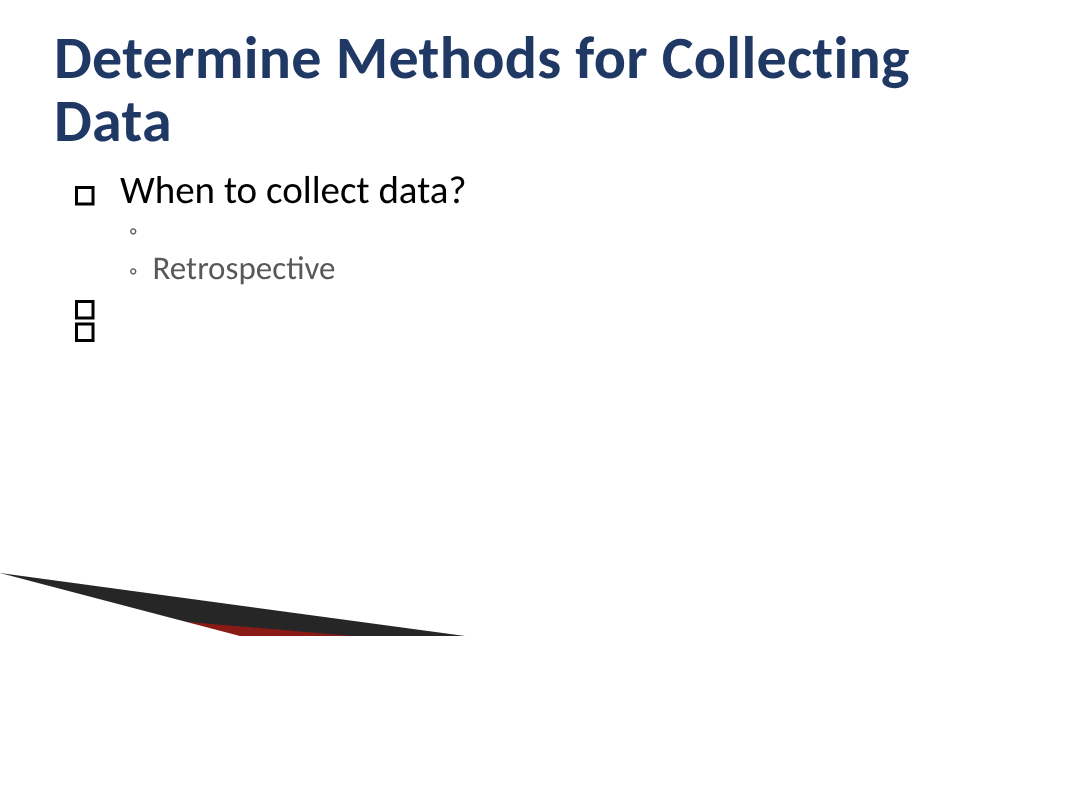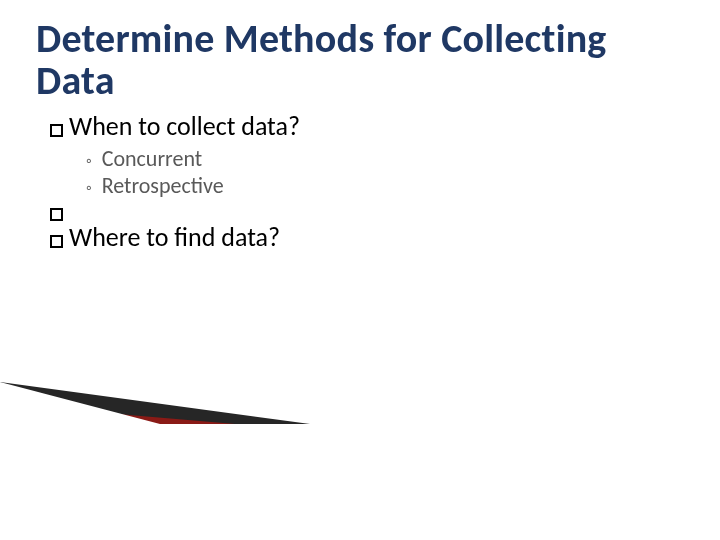--- a/index.html
+++ b/index.html
@@ -27,21 +27,21 @@
     margin: 0 0 8px 0;
     letter-spacing: 0.2px;
   }
   .content {
     margin-top: 4px;
     padding-left: 14px;
   }
   .bullet-row {
     display: flex;
     align-items: baseline;
-    gap: 6px;
+    gap: 17px;
     font-size: 26px;
     line-height: 1.25;
     color: #000;
     margin-top: 2px;
   }
   .square {
     width: 13px;
     height: 13px;
     border: 2px solid #000;
     box-sizing: border-box;
@@ -110,35 +110,33 @@
   <div class="content">
 
     <div class="bullet-row">
       <span class="square"></span>
       <span>When to collect data?</span>
     </div>
 
     <div class="sublist">
       <div class="sub-row">
         <span class="sub-marker">◦</span>
-        <span>Concurrent</span>
       </div>
       <div class="sub-row">
         <span class="sub-marker">◦</span>
         <span>Retrospective</span>
       </div>
     </div>
 
     <div class="bullet-row">
       <span class="square"></span>
     </div>
 
     <div class="bullet-row">
       <span class="square"></span>
-      <span>Where to find data?</span>
     </div>
 
 
   </div>
 
   <div class="wedge-dark"></div>
   <div class="wedge-red"></div>
   <div class="wedge-white-cut"></div>
 
 </div>

